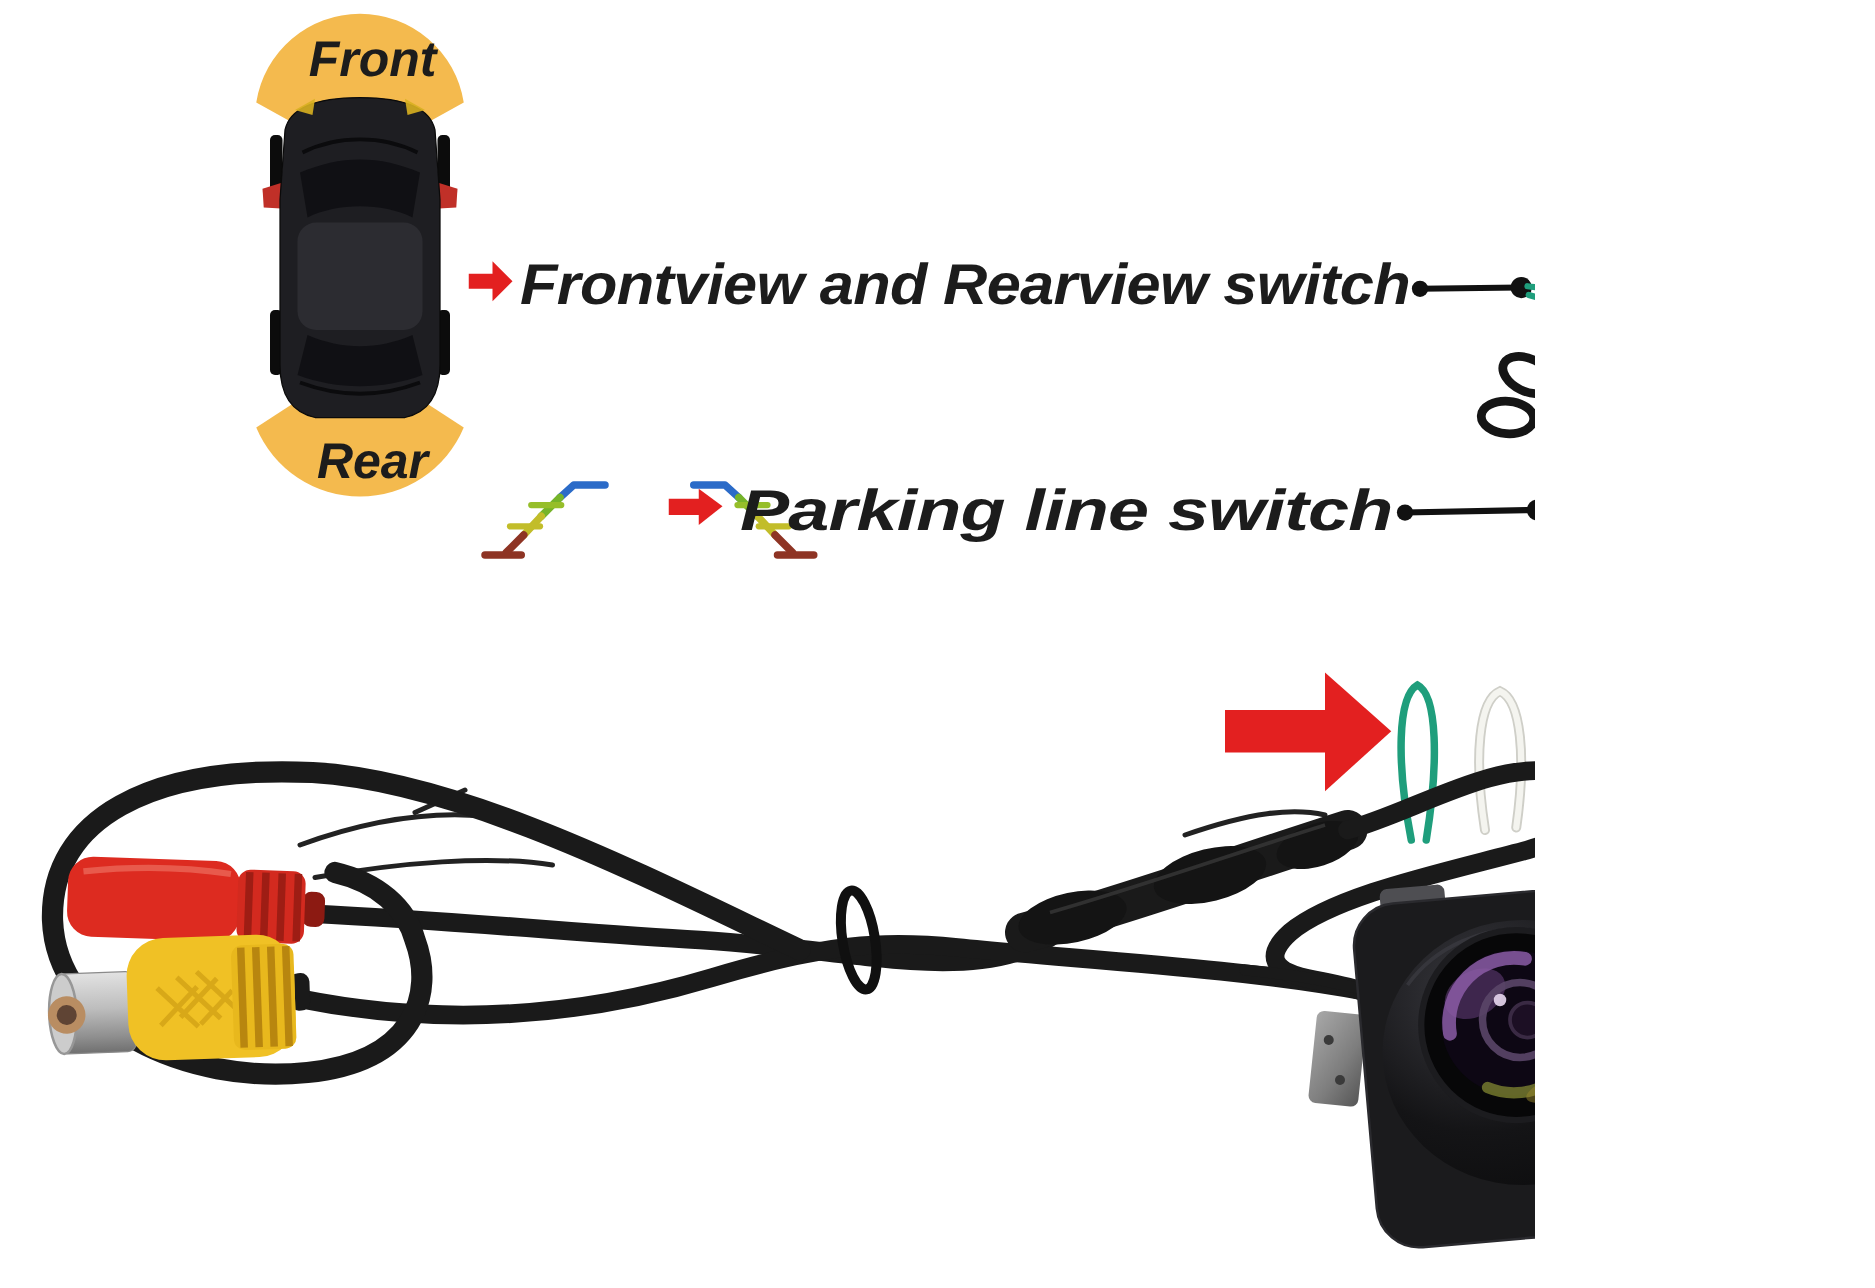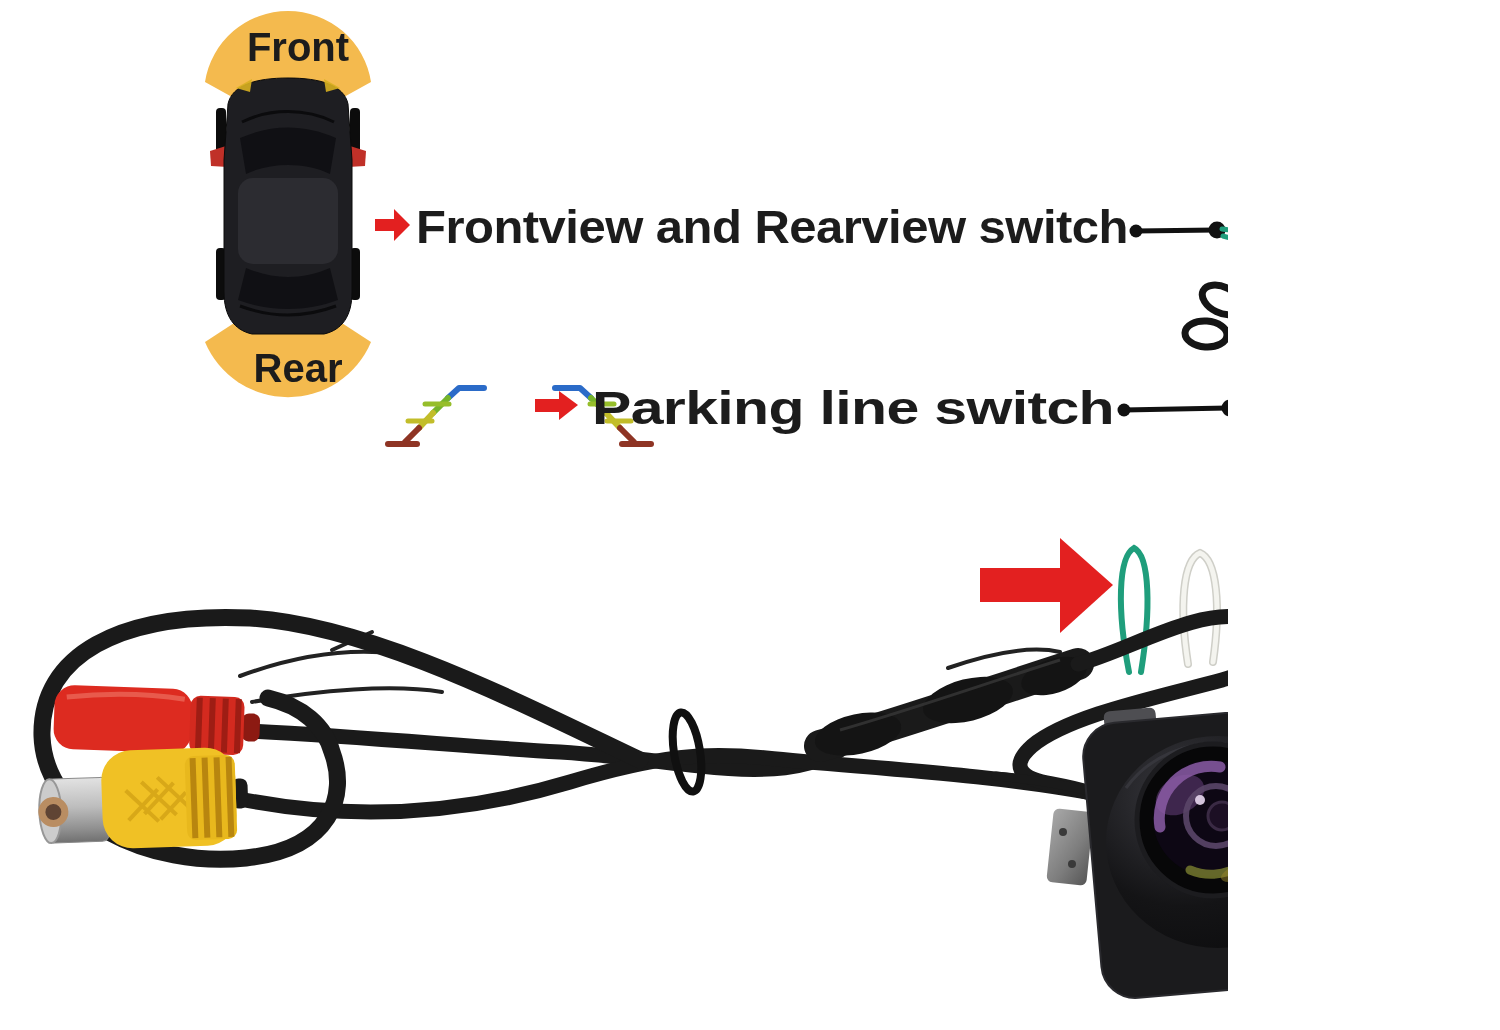--- a/index.html
+++ b/index.html
@@ -1,17 +1,17 @@
 <!DOCTYPE html>
 <html><head>
 <meta charset="utf-8">
 <style>
   html,body{margin:0;padding:0;background:#ffffff;}
   .stage{position:relative;width:1228px;height:1030px;background:#ffffff;overflow:hidden;
-         font-family:"Liberation Sans", sans-serif;}
+         font-family:"Liberation Sans", sans-serif;font-style:italic;}
   svg{position:absolute;left:0;top:0;}
   text{fill:#1c1c1c;font-family:"Liberation Sans", sans-serif;font-weight:700;}
   .label-big{font-size:46px;letter-spacing:-0.5px;}
   .label-car{font-size:40px;}
   .cable{stroke:#1a1a1a;fill:none;stroke-linecap:round;}
   .thinwire{stroke:#222222;fill:none;stroke-width:4;stroke-linecap:round;}
   .leader{stroke:#111111;stroke-width:5;}
   .dot{fill:#111111;}
   .glyphseg{fill:none;stroke-linecap:round;stroke-linejoin:round;}
 </style>

